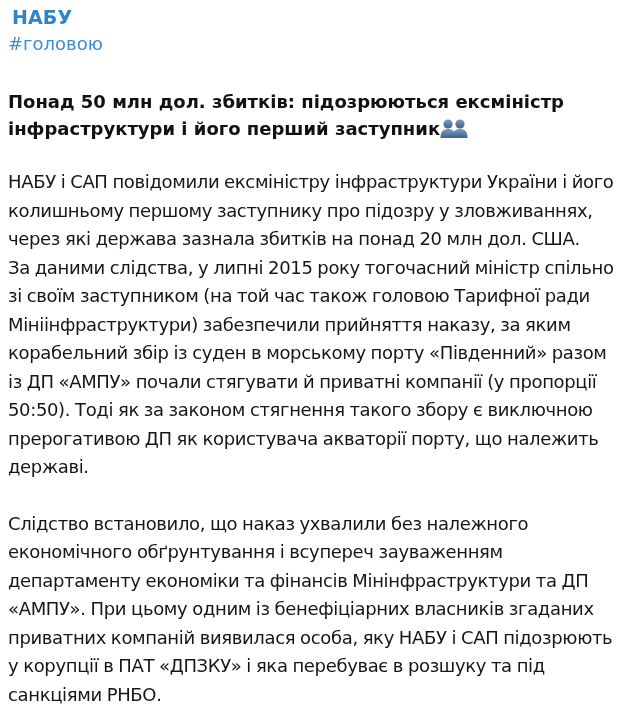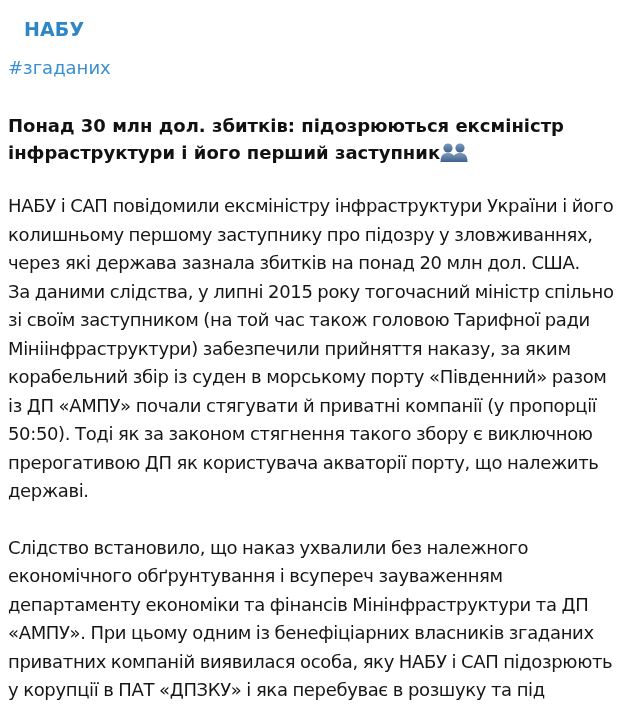--- a/index.html
+++ b/index.html
@@ -18,21 +18,21 @@
       padding: 0 12px 0 8px;
       box-sizing: border-box;
       width: 626px;
     }
     .channel-name {
       font-weight: bold;
       font-size: 19px;
       line-height: 22px;
       color: #2e86c6;
       padding-top: 2px;
-      margin: 16px;
+      margin: 4px;
       letter-spacing: 0.1px;
     }
     .hashtag {
       font-size: 18px;
       line-height: 24px;
       color: #3a8fd0;
       text-decoration: none;
       display: block;
       margin-top: 2px;
     }
@@ -61,23 +61,23 @@
     }
     .p1 { margin-top: 26px; }
     .p2 { }
     .p3 { margin-top: 28px; }
   </style>
 </head>
 <body>
 
 <div class="post">
   <div class="channel-name">НАБУ</div>
-  <a class="hashtag">#згаданих</a>
+  <a class="hashtag">#головою</a>
 
-  <div class="title"><span>Понад 30 млн дол. збитків: підозрюються ексміністр інфраструктури і його перший заступник</span><span class="emoji"><svg viewBox="0 0 28 22" xmlns="http://www.w3.org/2000/svg">
+  <div class="title"><span>Понад 50 млн дол. збитків: підозрюються ексміністр інфраструктури і його перший заступник</span><span class="emoji"><svg viewBox="0 0 28 22" xmlns="http://www.w3.org/2000/svg">
         <defs>
           <linearGradient id="g1" x1="0" y1="0" x2="0" y2="1">
             <stop offset="0" stop-color="#7d9bbd"></stop>
             <stop offset="1" stop-color="#3f618c"></stop>
           </linearGradient>
         </defs>
         <circle cx="8" cy="7" r="4.6" fill="url(#g1)"></circle>
         <path d="M0.5 21 C0.5 14 3.5 12 8 12 C12.5 12 15.5 14 15.5 21 Z" fill="url(#g1)"></path>
         <circle cx="20" cy="7" r="4.6" fill="url(#g1)"></circle>
         <path d="M12.5 21 C12.5 14 15.5 12 20 12 C24.5 12 27.5 14 27.5 21 Z" fill="url(#g1)"></path>

